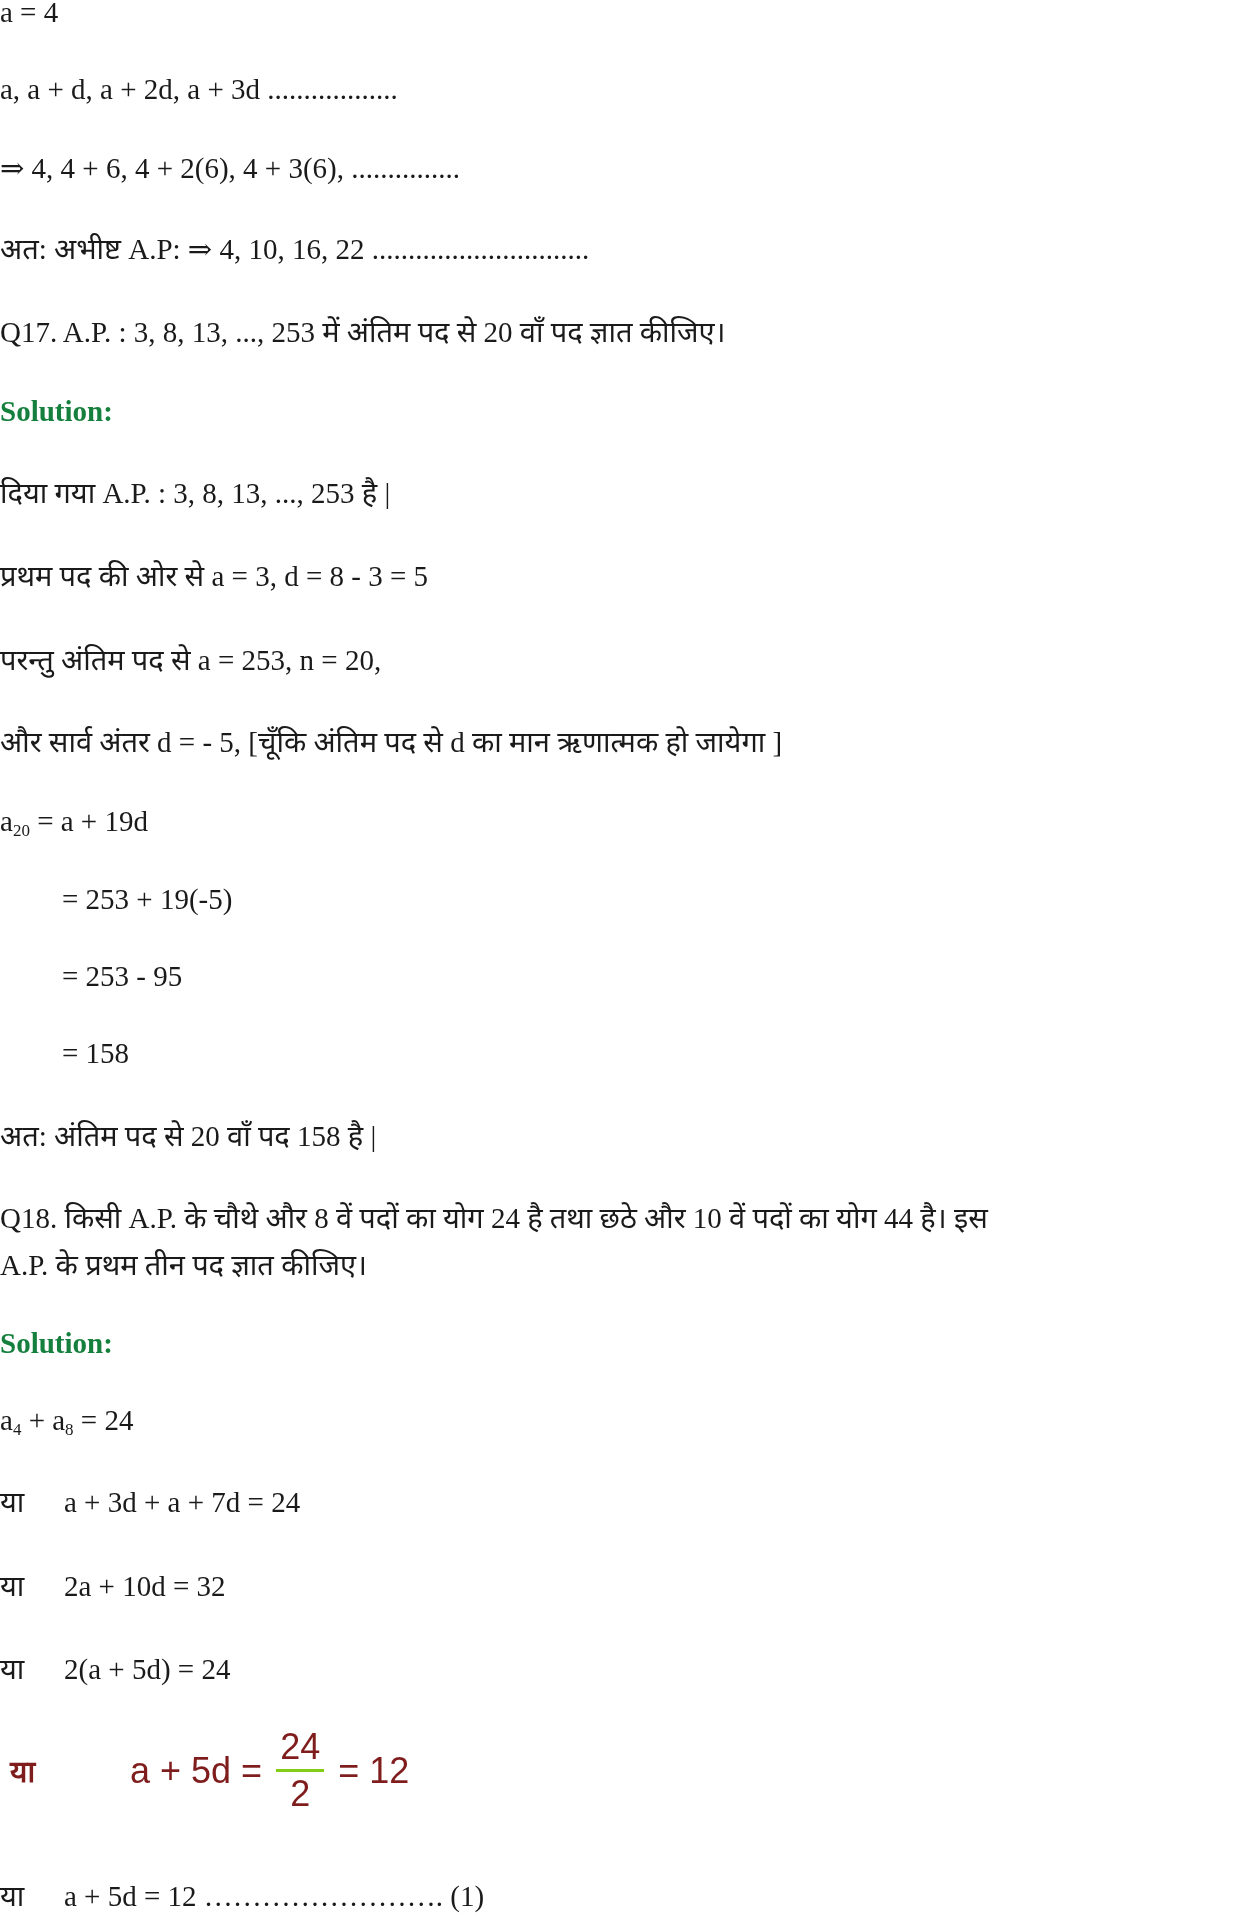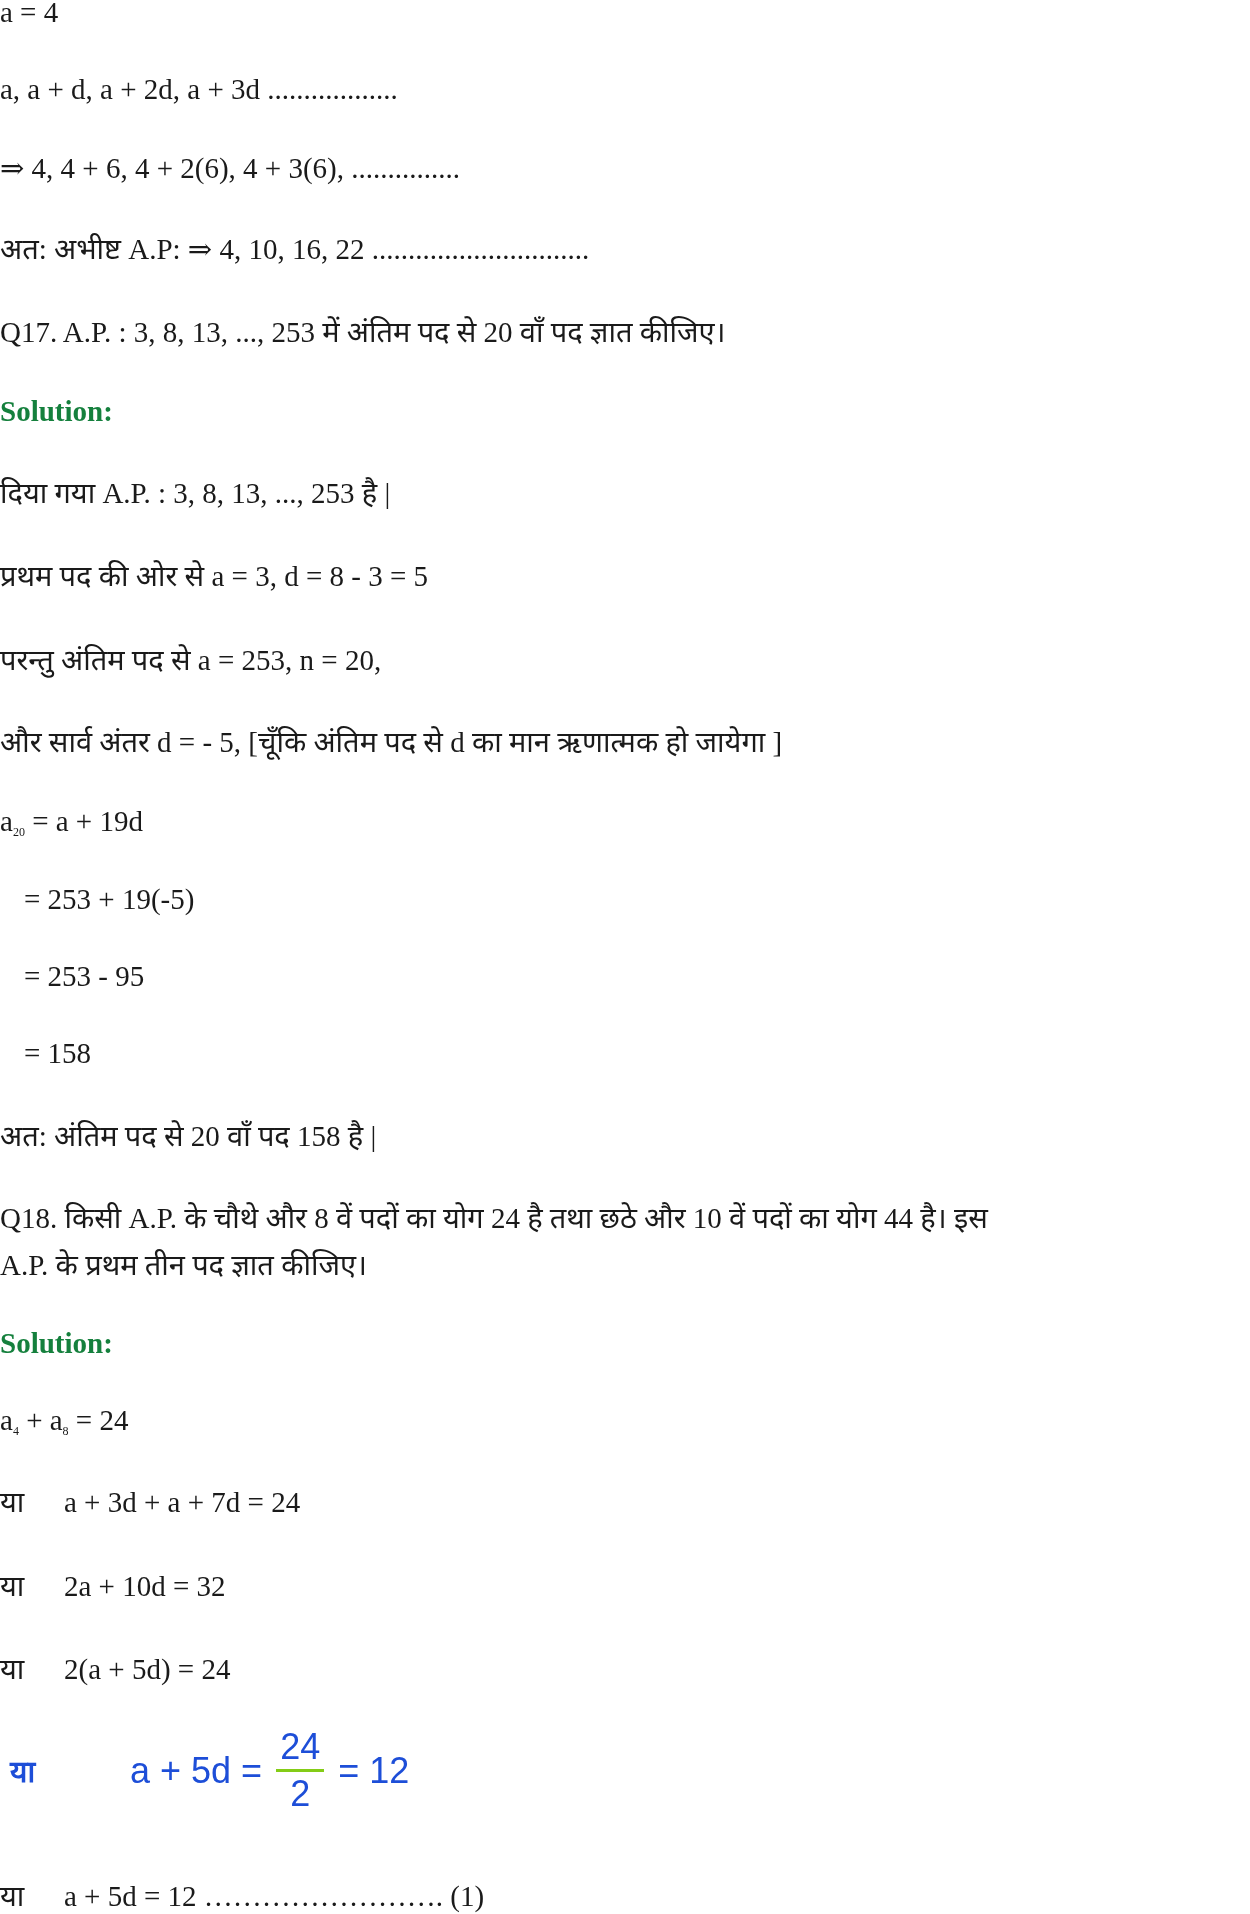--- a/index.html
+++ b/index.html
@@ -1,24 +1,24 @@
 <!DOCTYPE html>
 <html><head>
 <meta charset="utf-8">
 <style>
   html, body { margin: 0; padding: 0; background: #ffffff; }
   body { width: 1250px; height: 1914px; position: relative; overflow: hidden;
          font-family: "Liberation Serif", "DejaVu Serif", serif; color: #1a1a1a; }
   .line { position: absolute; left: 0; white-space: nowrap; font-size: 29px; line-height: 36px; }
   .q { font-weight: normal; font-size: 29px; }
   .sol { color: #15803d; font-weight: bold; font-size: 29px; }
-  .ind { padding-left: 24px; }
+  .ind { padding-left: 24px; margin-left: 38px; }
   .ya { display: inline-block; width: 64px; }
-  sub { font-size: 12px; vertical-align: -5px; line-height: 0; }
-  .frac-line { position: absolute; left: 0; font-family: "Liberation Sans", "DejaVu Sans", sans-serif; font-size: 36px; color: #1d4ed8; }
+  sub { font-size: 17px; vertical-align: -5px; line-height: 0; }
+  .frac-line { position: absolute; left: 0; font-family: "Liberation Sans", "DejaVu Sans", sans-serif; font-size: 36px; color: #7f1d1d; }
   .frac { display: inline-block; vertical-align: middle; text-align: center; margin: 0 4px; }
   .frac .num { display: block; border-bottom: 3px solid #84cc16; padding: 0 4px; line-height: 44px; }
   .frac .den { display: block; line-height: 44px; }
 </style>
 </head>
 <body>
 
 <div class="line" style="top:-6px">a = 4</div>
 <div class="line" style="top:71px">a, a + d, a + 2d, a + 3d ..................</div>
 <div class="line" style="top:150px">⇒ 4, 4 + 6, 4 + 2(6), 4 + 3(6), ...............</div>

